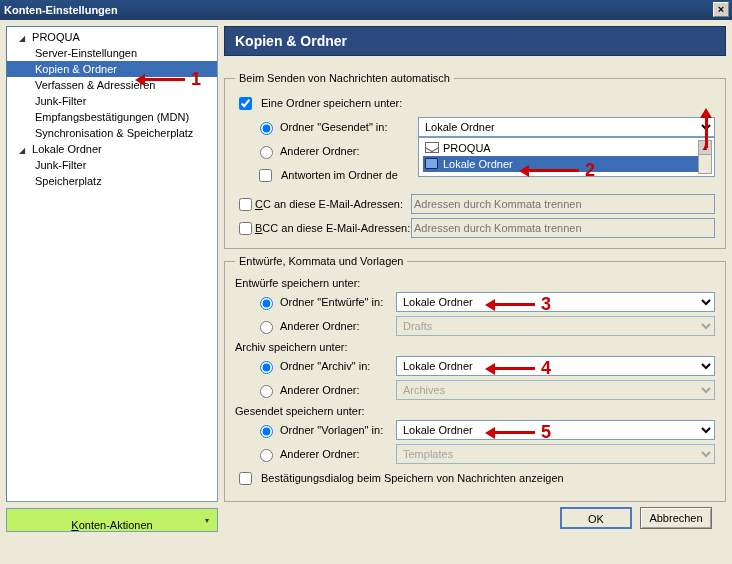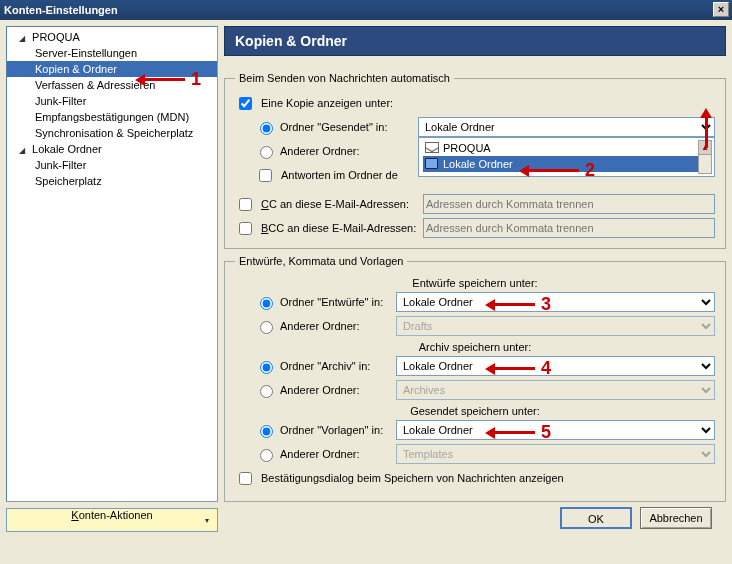--- a/index.html
+++ b/index.html
@@ -58,22 +58,22 @@
   }
   .tree-item.account { padding-left: 12px; font-weight: normal; }
   .tree-item.account::before {
     content: "◢"; font-size: 8px; color: #333; display: inline-block;
     width: 10px;
   }
   .tree-item.selected { background: #3a6db3; color: #fff; }
   .konten-aktionen {
     height: 24px;
     border: 1px solid #7b9ebd;
-    background: #fef9c3;
-    display: flex; align-items: flex-start; justify-content: center;
+    background: #bef264;
+    display: flex; align-items: flex-end; justify-content: center;
     position: relative;
     cursor: default;
   }
   .konten-aktionen .dd {
     position: absolute; right: 8px; top: 50%; transform: translateY(-50%);
     font-size: 8px; color: #333;
   }
   .konten-aktionen span u { text-decoration: underline; }
 
   .content {
@@ -113,21 +113,21 @@
     font: inherit;
     height: 20px;
     border: 1px solid #7b9ebd;
     background: #fff;
     padding: 1px 2px;
   }
   select:disabled, input.text:disabled {
     background: #ece9d8;
     color: #888;
   }
-  .check-row { display: flex; align-items: center; gap: 6px; }
+  .check-row { display: flex; align-items: center; gap: 0; }
   .check-row .pre-label { width: 156px; }
   .sent-select-wrap {
     position: relative; flex: 1;
   }
   .sent-select {
     width: 100%;
   }
   .folder-popup {
     position: absolute;
     left: 0; right: 0; top: 20px;
@@ -158,21 +158,21 @@
   .folder-popup .scrollbar {
     position: absolute; right: 2px; top: 2px; bottom: 2px; width: 14px;
     background: #ece9d8; border: 1px solid #a0a0a0;
   }
   .folder-popup .scrollbar .arrow-up {
     position: absolute; left:0; right:0; top:0; height:14px;
     background:#d4d0c8; border-bottom:1px solid #a0a0a0;
     display:flex;align-items:center;justify-content:center;font-size:8px;color:#b30000;
   }
 
-  .subheading { margin: 4px 0 2px 0; text-align: center; }
+  .subheading { margin: 4px 0 2px 0; }
   .wide-select { flex: 1; }
 
   .footer {
     height: 28px;
     display: flex; justify-content: flex-end; align-items: center;
     gap: 8px; padding-right: 14px;
   }
   .btn {
     min-width: 72px; height: 22px;
     background: #ece9d8;
@@ -250,21 +250,21 @@
   <div class="content">
     <div class="page-heading">Kopien &amp; Ordner</div>
 
     <div class="content-body">
 
       <fieldset>
         <legend>Beim Senden von Nachrichten automatisch</legend>
 
         <div class="row">
           <input type="checkbox" checked="" style="">
-          <span>Eine Kopie anzeigen unter:</span>
+          <span>Eine Ordner speichern unter:</span>
         </div>
 
         <div class="row indent rel">
           <label class="radio-label">
             <input type="radio" name="sent" checked="" style="">
             <span class="lbl-col" style="text-align:left;">Ordner "Gesendet" in:</span>
           </label>
           <div class="sent-select-wrap">
             <select class="sent-select">
               <option>Lokale Ordner</option>

